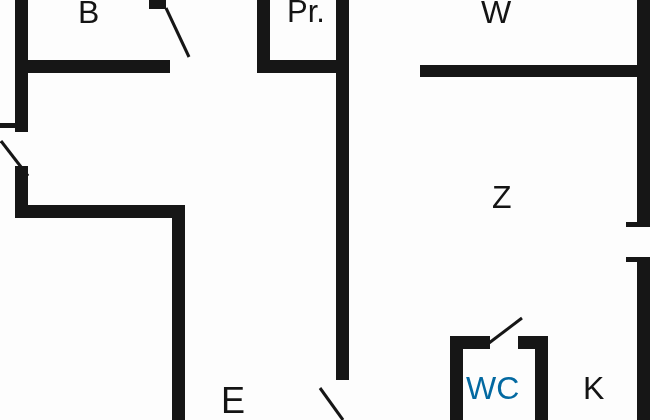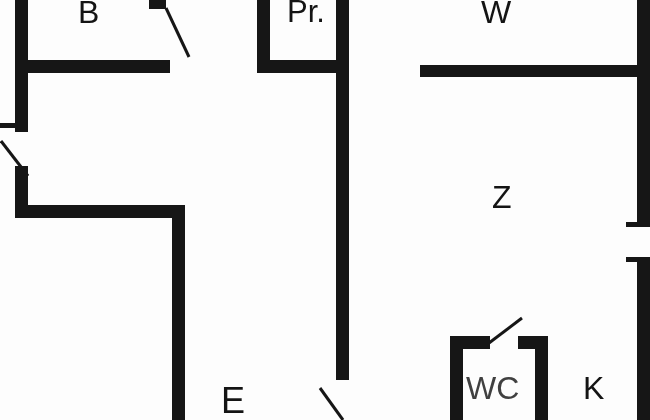--- a/index.html
+++ b/index.html
@@ -61,16 +61,16 @@
     <div class="wall" style="left: 626px; top: 257px; width: 11px; height: 5px; background: rgb(22, 22, 22);"></div>
     <div class="wall" style="left: 637px; top: 257px; width: 13px; height: 163px; background: rgb(22, 22, 22);"></div>
     <div class="wall" style="left: 450px; top: 336px; width: 40px; height: 13px; background: rgb(22, 22, 22);"></div>
     <div class="wall" style="left: 518px; top: 336px; width: 30px; height: 13px; background: rgb(22, 22, 22);"></div>
     <div class="wall" style="left: 450px; top: 336px; width: 13px; height: 84px; background: rgb(22, 22, 22);"></div>
     <div class="wall" style="left: 535px; top: 336px; width: 13px; height: 84px; background: rgb(22, 22, 22);"></div>
     <div class="room-label" style="left: 78px; top: -4px; font-size: 32px; color: rgb(20, 20, 20);">B</div>
     <div class="room-label" style="left: 287px; top: -4px; font-size: 31px; color: rgb(20, 20, 20);">Pr.</div>
     <div class="room-label" style="left: 481px; top: -4px; font-size: 32px; color: rgb(20, 20, 20);">W</div>
     <div class="room-label" style="left: 492px; top: 181px; font-size: 32px; color: rgb(20, 20, 20);">Z</div>
-    <div class="room-label" style="left: 466px; top: 372px; font-size: 32px; color: #404040;">WC</div>
+    <div class="room-label" style="left: 466px; top: 372px; font-size: 32px; color: #0369a1;">WC</div>
     <div class="room-label" style="left: 583px; top: 372px; font-size: 32px; color: rgb(20, 20, 20);">K</div>
     <div class="room-label" style="left: 221px; top: 383px; font-size: 36px; color: rgb(20, 20, 20);">E</div>
   </div>
 
 </body></html>

